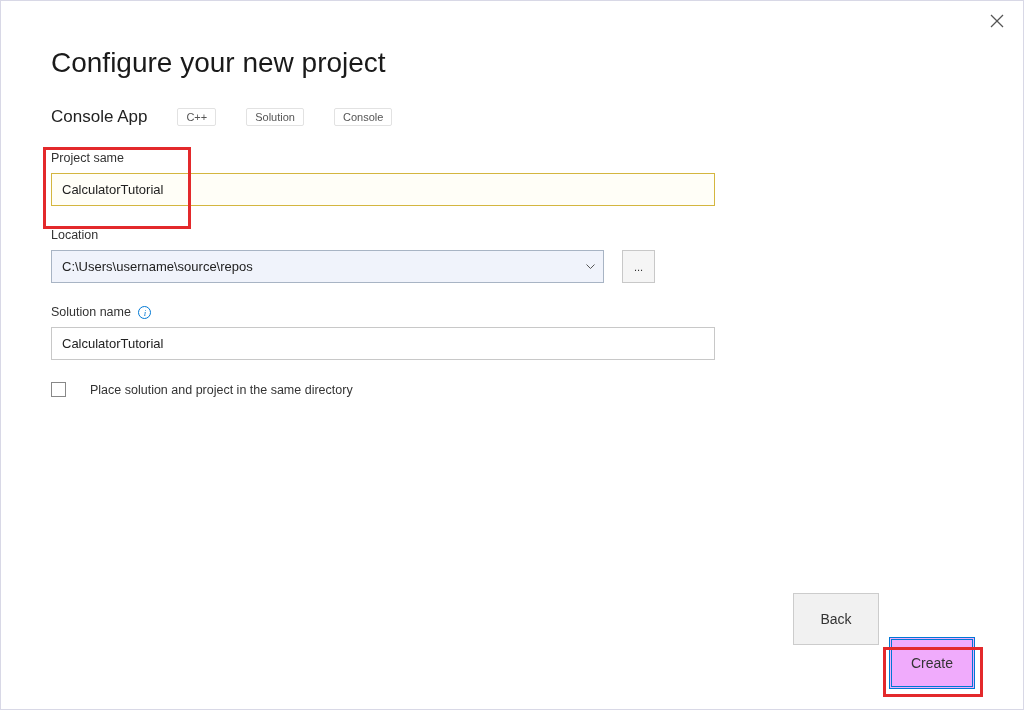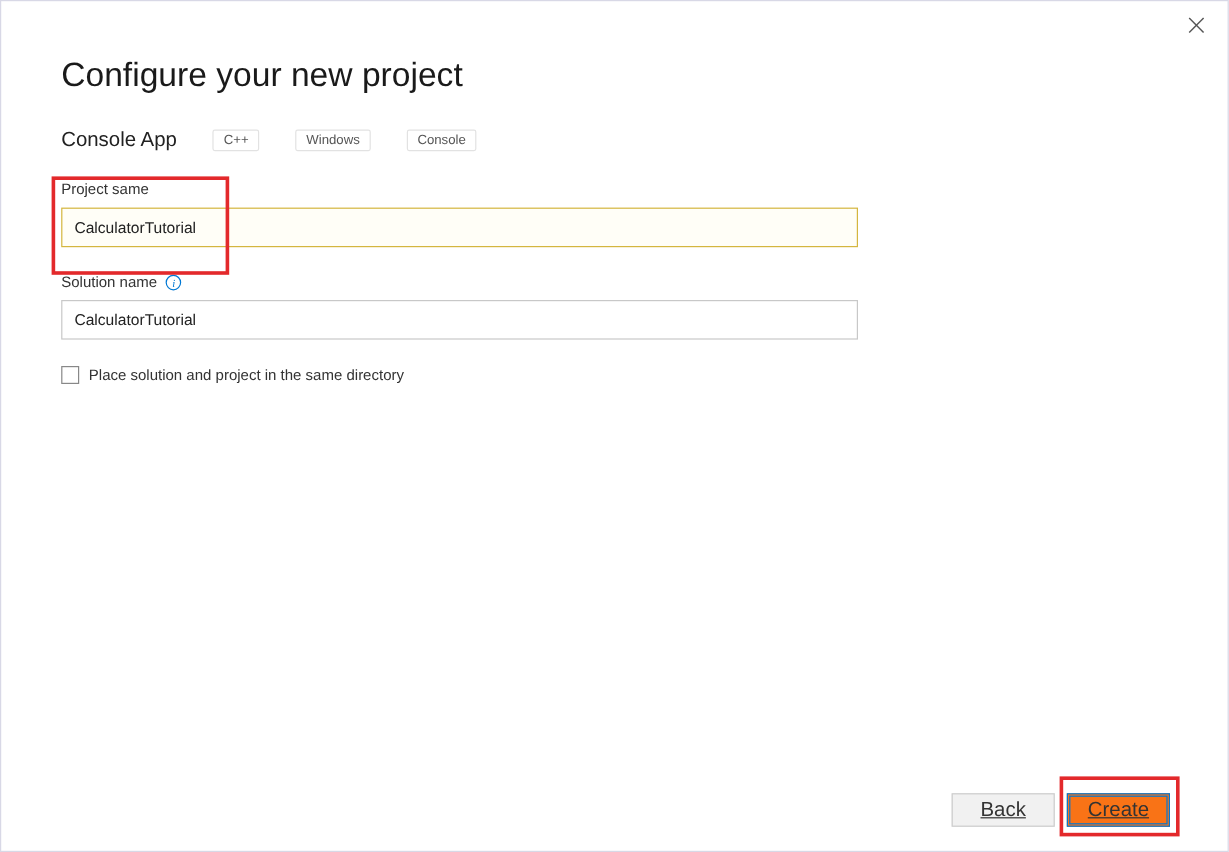--- a/index.html
+++ b/index.html
@@ -120,21 +120,21 @@
       display: flex;
       align-items: center;
       justify-content: center;
       font-size: 11px;
       color: #333;
       cursor: pointer;
     }
     .checkbox-row {
       display: flex;
       align-items: center;
-      gap: 8px;
+      gap: 24px;
       margin-top: 4px;
     }
     .checkbox-box {
       width: 15px;
       height: 15px;
       border: 1px solid #888;
       background: #fff;
       cursor: pointer;
     }
     .checkbox-label {
@@ -163,63 +163,77 @@
     }
     .footer {
       position: absolute;
       bottom: 20px;
       right: 48px;
       display: flex;
       gap: 10px;
     }
     .footer-btn {
       width: 86px;
-      height: 28px;
+      height: 52px;
       border: 1px solid #ccc;
       background: #f1f1f1;
-      font-size: 17px;
-      color: #333;
-      display: flex;
-      align-items: center;
-      justify-content: center;
-      cursor: pointer;
-      text-decoration: underline;
+      font-size: 14px;
+      color: #333;
+      display: flex;
+      align-items: center;
+      justify-content: center;
+      cursor: pointer;
     }
     .footer-btn.primary {
       border: 1px solid #0078d4;
-      background: #f97316;
+      background: #f0abfc;
       outline: 1px solid #0078d4;
       outline-offset: -3px;
+      margin-top: 44px;
     }
   </style>
 </head>
 <body>
 
 <div class="close-btn">
   <svg viewBox="0 0 16 16">
       <line x1="2" y1="2" x2="14" y2="14" stroke="#555" stroke-width="1.2"></line>
       <line x1="14" y1="2" x2="2" y2="14" stroke="#555" stroke-width="1.2"></line>
     </svg>
 </div>
 
 <div class="content">
   <h1 class="title">Configure your new project</h1>
 
   <div class="subtitle-row">
     <span class="subtitle">Console App</span>
     <span class="tag">C++</span>
-    <span class="tag">Windows</span>
+    <span class="tag">Solution</span>
     <span class="tag">Console</span>
   </div>
 
   <div class="field-group">
     <label class="field-label">Project same</label>
     <input class="text-input focused" type="text" value="CalculatorTutorial" style="">
   </div>
 
+  <div class="field-group">
+    <label class="field-label">Location</label>
+    <div class="location-row">
+      <div class="combo">
+        <span class="combo-text">C:\Users\username\source\repos</span>
+        <span class="combo-arrow">
+          <svg width="9" height="6" viewBox="0 0 9 6">
+              <path d="M0.5 0.5 L4.5 4.5 L8.5 0.5" fill="none" stroke="#555" stroke-width="1"></path>
+            </svg>
+        </span>
+      </div>
+      <div class="browse-btn">...</div>
+    </div>
+  </div>
 
   <div class="field-group">
     <label class="field-label">
       <span>Solution name</span>
       <span class="info-icon">i</span>
     </label>
     <input class="text-input" type="text" value="CalculatorTutorial" style="">
   </div>
 
   <div class="checkbox-row">

